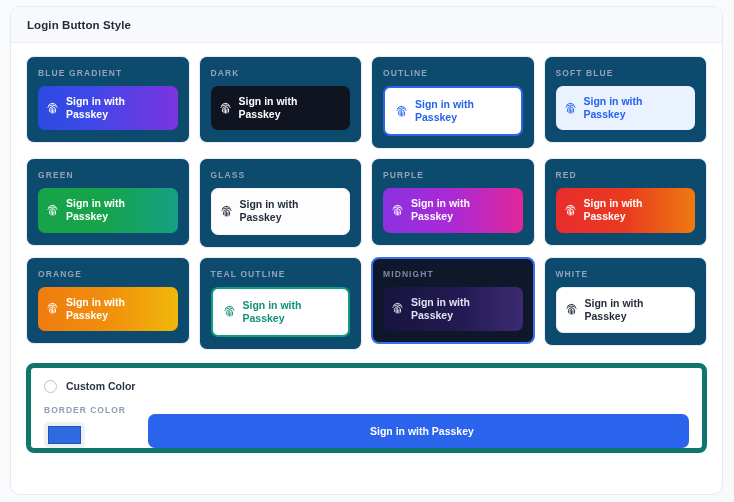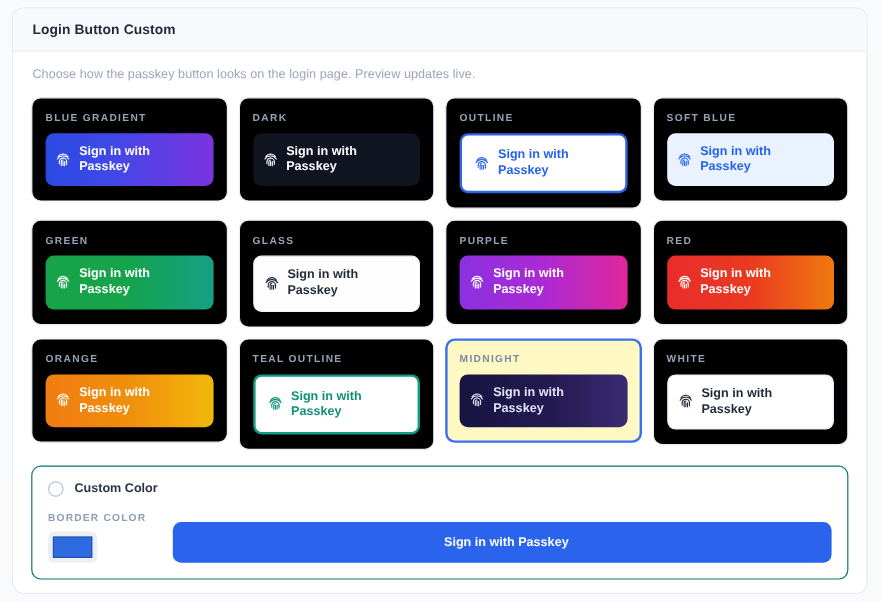--- a/index.html
+++ b/index.html
@@ -46,29 +46,29 @@
   }
 
   .grid {
     display: grid;
     grid-template-columns: repeat(4, 1fr);
     gap: 9px 9px;
     align-items: start;
   }
 
   .style-card {
-    background: #000000;
+    background: #0c4a6e;
     border: 1px solid #e8edf4;
     border-radius: 8px;
     padding: 11px 11px 12px 11px;
     cursor: pointer;
   }
   .style-card.selected {
     border: 2px solid #3b6ef0;
-    background: #fef9c3;
+    background: #0f172a;
     padding: 10px 10px 11px 10px;
   }
 
   .style-label {
     font-size: 8.5px;
     font-weight: bold;
     letter-spacing: 1.1px;
     color: #94a3b8;
     text-transform: uppercase;
     margin-bottom: 8px;
@@ -102,23 +102,23 @@
   .pk-btn .pk-text { white-space: normal; }
 
   
   .pk-btn.wrap { justify-content: flex-start; padding: 10px 10px; }
   .pk-btn.wrap .pk-text { max-width: 72px; }
 
   
   .custom-card {
     margin-top: 13px;
     background: #ffffff;
-    border: 1px solid #0f766e;
+    border: 5px solid #0f766e;
     border-radius: 8px;
-    padding: 12px 13px 13px 13px;
+    padding: 12px 13px 0 13px;
   }
   .custom-top { display: flex; align-items: center; gap: 9px; margin-bottom: 12px; }
   .radio {
     width: 13px; height: 13px;
     border: 1.5px solid #b7c2d4;
     border-radius: 50%;
     background: #fff;
     flex: 0 0 auto;
   }
   .custom-title { font-size: 10.5px; font-weight: bold; color: #2b3548; }
@@ -162,26 +162,25 @@
     justify-content: center;
     gap: 7px;
   }
 </style>
 </head>
 <body>
 
 <div class="panel">
 
   <div class="panel-header">
-    <div class="panel-title">Login Button Custom</div>
+    <div class="panel-title">Login Button Style</div>
   </div>
 
   <div class="panel-body">
 
-    <div class="subtitle">Choose how the passkey button looks on the login page. Preview updates live.</div>
 
     <div class="grid" id="grid">
         <div class="style-card">
           <div class="style-label">BLUE GRADIENT</div>
           <button class="pk-btn" style="background:linear-gradient(90deg,#2b4ae0 0%,#3d49e8 35%,#7b34e0 100%);color:#ffffff;">
             <span class="fp">
               <svg viewBox="0 0 24 24" fill="none" stroke="currentColor" stroke-width="1.7" stroke-linecap="round">
                 <path d="M12 2.5c-3.2 0-5.9 1.6-7.4 4"></path>
                 <path d="M19.4 6.5A8.6 8.6 0 0 0 12 2.5"></path>
                 <path d="M3.3 10.2A8.7 8.7 0 0 1 12 5.6a8.7 8.7 0 0 1 8.7 4.6"></path>

